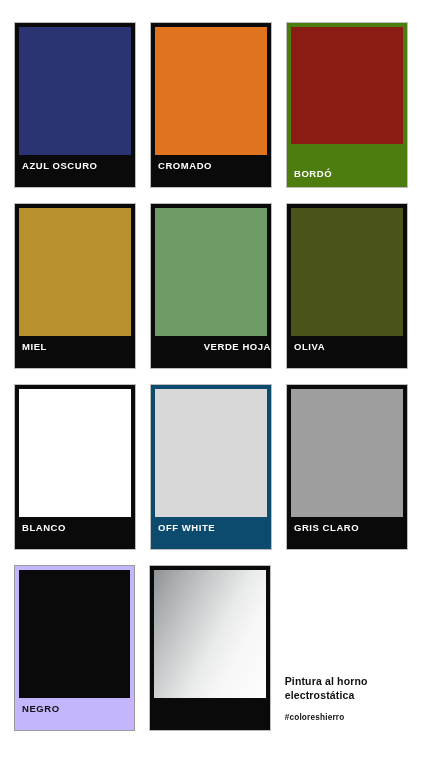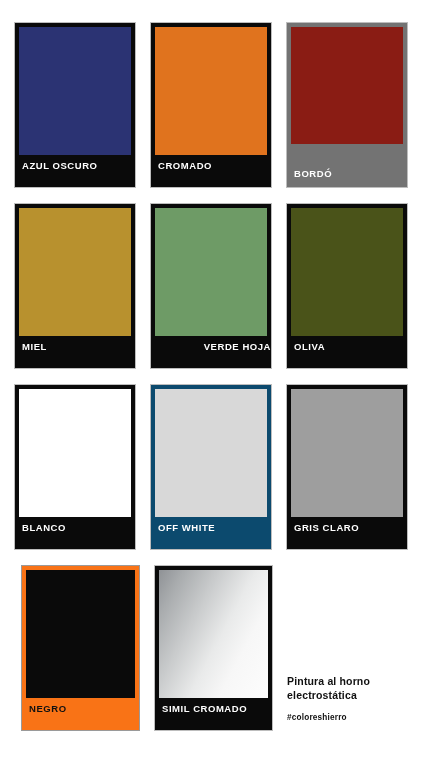--- a/index.html
+++ b/index.html
@@ -103,21 +103,21 @@
           <div class="chip" style="background: rgb(43, 51, 115);"></div>
         </div>
         <div class="card-label" style="color: rgb(255, 255, 255);">AZUL OSCURO</div>
       </div>
       <div class="card" style="background: rgb(10, 10, 10);">
         <div class="chip-wrap">
           <div class="chip" style="background: rgb(224, 115, 30);"></div>
         </div>
         <div class="card-label" style="color: rgb(255, 255, 255);">CROMADO</div>
       </div>
-      <div class="card" style="background: #737373; gap: 19px;">
+      <div class="card" style="background: #4d7c0f; gap: 19px;">
         <div class="chip-wrap">
           <div class="chip" style="background: rgb(138, 28, 20);"></div>
         </div>
         <div class="card-label" style="color: rgb(255, 255, 255);">BORDÓ</div>
       </div>
     </div>
 
     <div class="row">
       <div class="card" style="background: rgb(10, 10, 10);">
         <div class="chip-wrap">
@@ -154,31 +154,30 @@
       </div>
       <div class="card" style="background: rgb(10, 10, 10);">
         <div class="chip-wrap">
           <div class="chip" style="background: rgb(158, 158, 158);"></div>
         </div>
         <div class="card-label" style="color: rgb(255, 255, 255);">GRIS CLARO</div>
       </div>
     </div>
 
     <div class="row">
-      <div class="card inverted" style="background: #f97316; margin-left: 7px;">
+      <div class="card inverted" style="background: #c4b5fd;">
         <div class="chip-wrap">
           <div class="chip" style="background: rgb(10, 10, 10);"></div>
         </div>
         <div class="card-label" style="color: rgb(17, 17, 17);">NEGRO</div>
       </div>
       <div class="card" style="background: rgb(10, 10, 10);">
         <div class="chip-wrap">
           <div class="chip" style="background: linear-gradient(118deg, rgb(143, 146, 150) 0%, rgb(169, 172, 174) 14%, rgb(201, 203, 204) 34%, rgb(233, 234, 234) 55%, rgb(247, 247, 247) 72%, rgb(253, 253, 253) 100%);"></div>
         </div>
-        <div class="card-label" style="color: rgb(255, 255, 255);">SIMIL CROMADO</div>
       </div>
       <div class="note">
         <p class="note-title">Pintura al horno electrostática</p>
         <p class="note-tag">#coloreshierro</p>
       </div>
     </div>
 
   </div>
 </div>
 

